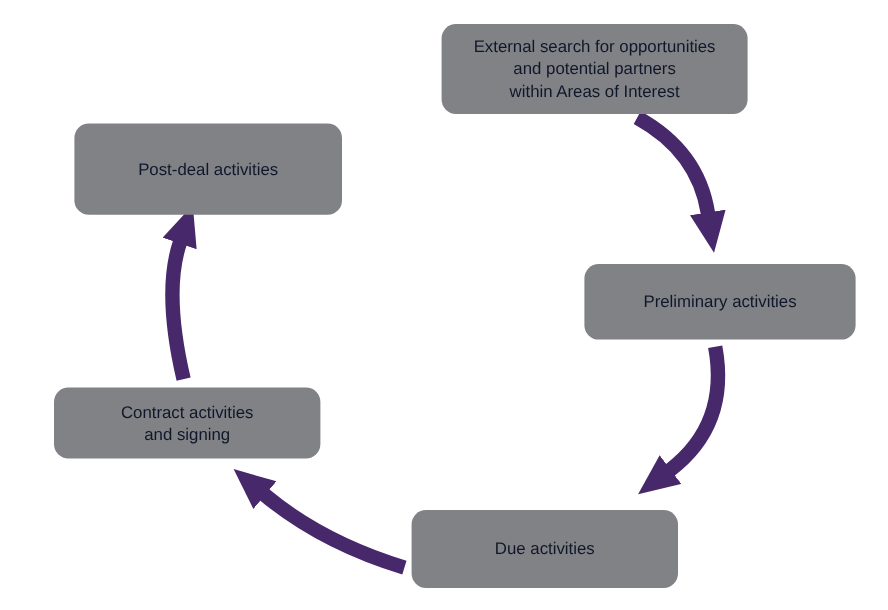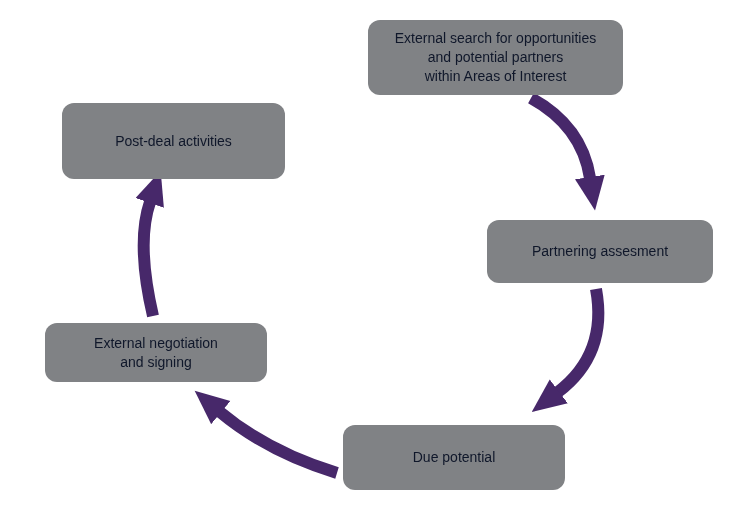--- a/index.html
+++ b/index.html
@@ -85,26 +85,26 @@
     <span class="step-label">External search for opportunities
 and potential partners
 within Areas of Interest</span>
   </div>
 
   <div class="step box-postdeal">
     <span class="step-label">Post-deal activities</span>
   </div>
 
   <div class="step box-preliminary">
-    <span class="step-label">Partnering assesment</span>
+    <span class="step-label">Preliminary activities</span>
   </div>
 
   <div class="step box-contract">
-    <span class="step-label">External negotiation
+    <span class="step-label">Contract activities
 and signing</span>
   </div>
 
   <div class="step box-due">
-    <span class="step-label">Due potential</span>
+    <span class="step-label">Due activities</span>
   </div>
 
 
 </div>
 
 </body></html>

